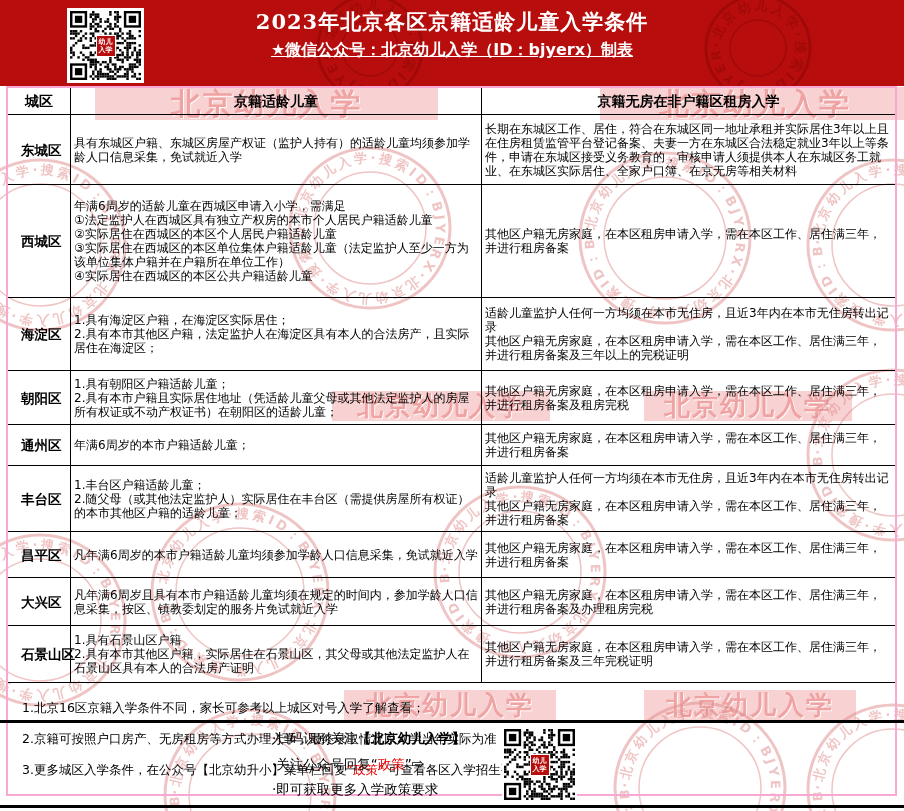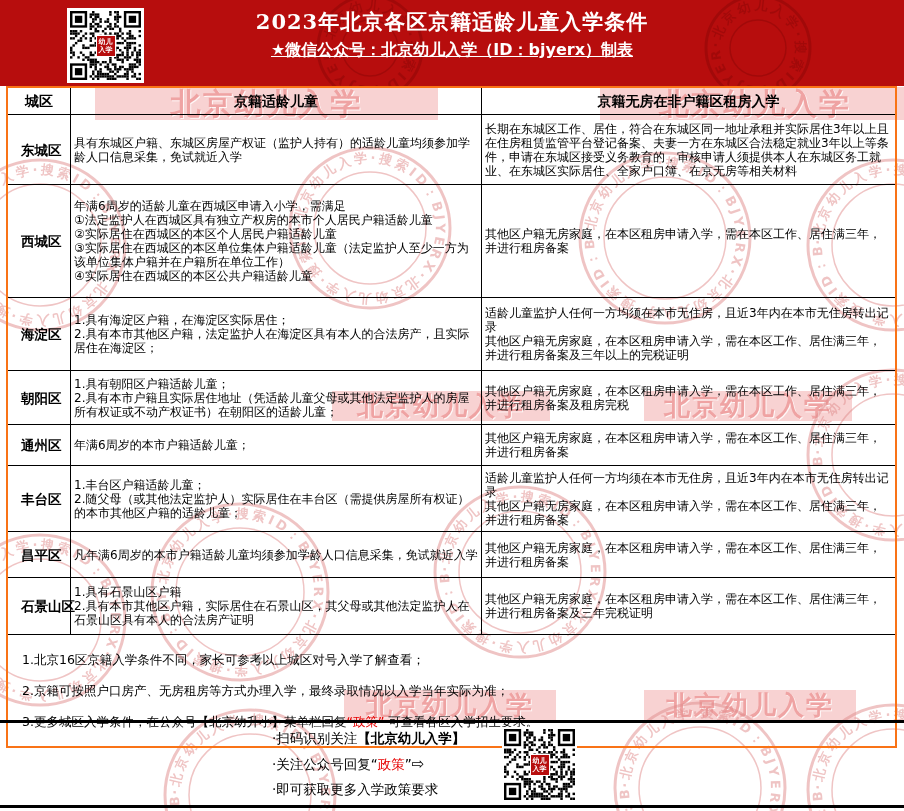--- a/index.html
+++ b/index.html
@@ -20,21 +20,21 @@
                  text-decoration:underline;position:relative;z-index:2;}
   .qr{position:absolute;background:#fff;}
   .qr1{left:67px;top:8px;width:77px;height:75px;padding:3px;box-sizing:border-box;z-index:3;}
   .qr2{left:502px;top:4px;width:75px;height:75px;padding:2px;box-sizing:border-box;}
   .qrsvg{display:block;width:100%;height:100%;}
   .qrlogo{position:absolute;left:50%;top:50%;transform:translate(-50%,-50%);
           background:var(--header-red);color:#fff;font-size:7px;line-height:8px;font-weight:bold;
           padding:2px;white-space:pre-line;text-align:center;border:1px solid #fff;}
   
   .tbl{position:absolute;left:6px;top:86px;width:891px;border-collapse:collapse;
-       table-layout:fixed;z-index:1;background:transparent;border:2px solid #f97316;}
+       table-layout:fixed;z-index:1;background:transparent;border:2px solid #f9a8d4;}
   .tbl th,.tbl td{border:1px solid #000;padding:1px 3px;font-size:12px;line-height:14px;
        vertical-align:middle;word-break:break-all;white-space:pre-line;background:transparent;}
   .tbl thead th{height:24px;font-size:14px;font-weight:bold;text-align:center;white-space:nowrap;}
   .c1{width:56px;} .c2{width:404px;}
   .tbl .district{font-size:13.5px;font-weight:bold;text-align:center;padding:13px;white-space:nowrap;}
   .notes-row td{height:47px;font-size:12.5px;line-height:15.5px;padding:1px 14px;}
   .red{color:var(--accent-red);}
   .sep{position:absolute;left:0;top:720px;width:904px;height:3px;background:#000;z-index:3;}
   .footer{position:absolute;left:0;top:723px;width:904px;height:82px;z-index:1;}
   .ftext{position:absolute;left:272px;top:7px;font-size:13.5px;}
@@ -519,20 +519,25 @@
           <td>1.丰台区户籍适龄儿童；
 2.随父母（或其他法定监护人）实际居住在丰台区（需提供房屋所有权证）的本市其他区户籍的适龄儿童；</td>
           <td>适龄儿童监护人任何一方均须在本市无住房，且近3年内在本市无住房转出记录
 其他区户籍无房家庭，在本区租房申请入学，需在本区工作、居住满三年，并进行租房备案</td>
         </tr>
         <tr style="height: 46px;">
           <th class="district">昌平区</th>
           <td>凡年满6周岁的本市户籍适龄儿童均须参加学龄人口信息采集，免试就近入学</td>
           <td>其他区户籍无房家庭，在本区租房申请入学，需在本区工作、居住满三年，并进行租房备案</td>
         </tr>
+        <tr style="height: 48px;">
+          <th class="district">大兴区</th>
+          <td>凡年满6周岁且具有本市户籍适龄儿童均须在规定的时间内，参加学龄人口信息采集，按区、镇教委划定的服务片免试就近入学</td>
+          <td>其他区户籍无房家庭，在本区租房申请入学，需在本区工作、居住满三年，并进行租房备案及办理租房完税</td>
+        </tr>
         <tr style="height: 57px;">
           <th class="district">石景山区</th>
           <td>1.具有石景山区户籍
 2.具有本市其他区户籍，实际居住在石景山区，其父母或其他法定监护人在石景山区具有本人的合法房产证明</td>
           <td>其他区户籍无房家庭，在本区租房申请入学，需在本区工作、居住满三年，并进行租房备案及三年完税证明</td>
         </tr>
       </tbody>
     <tbody>
       <tr class="notes-row">
         <td colspan="3">

